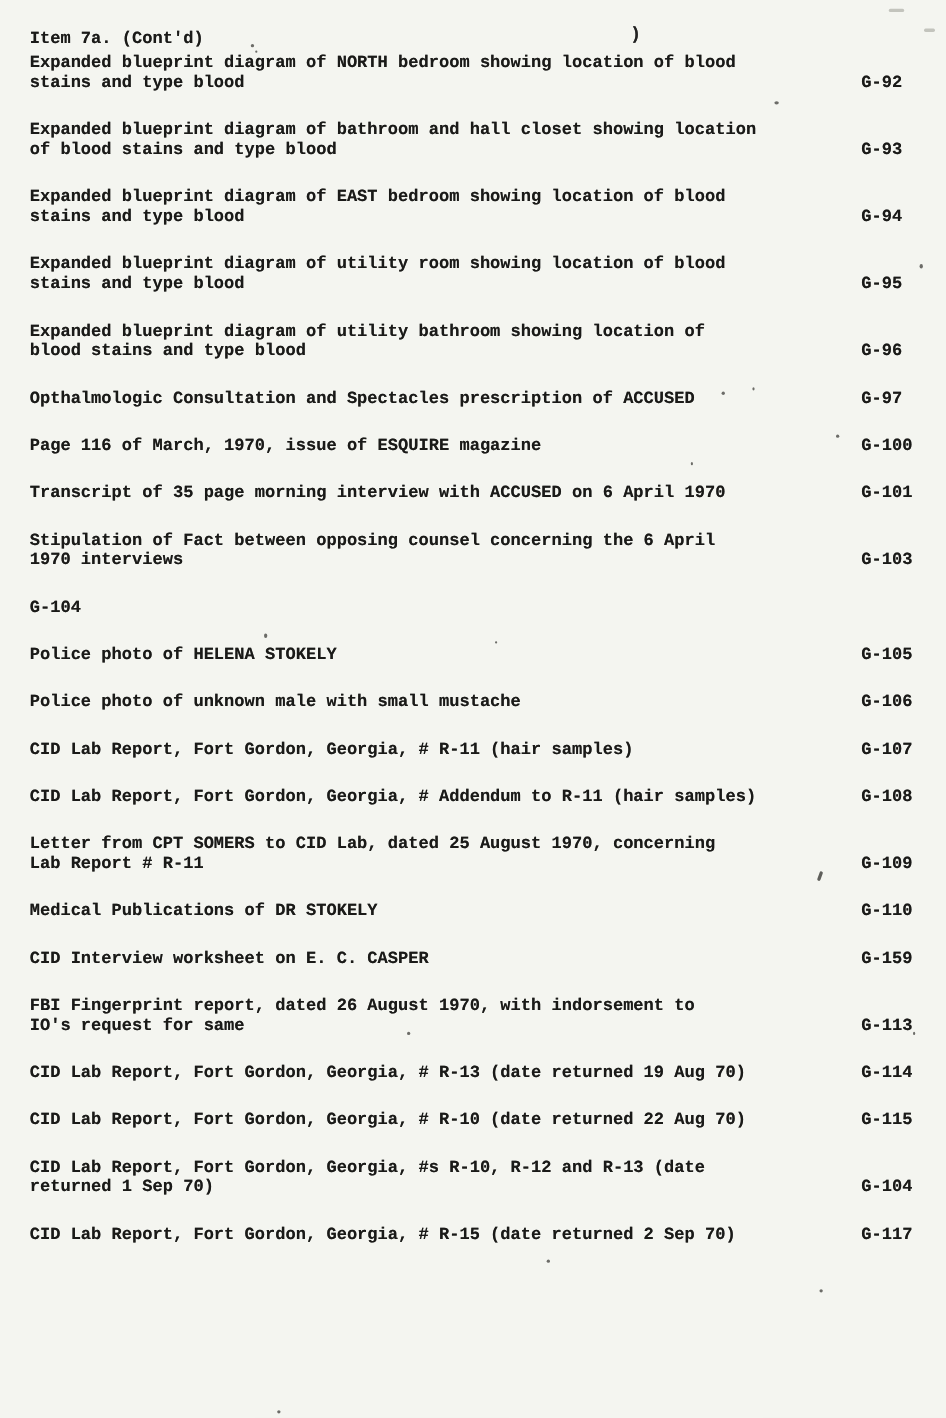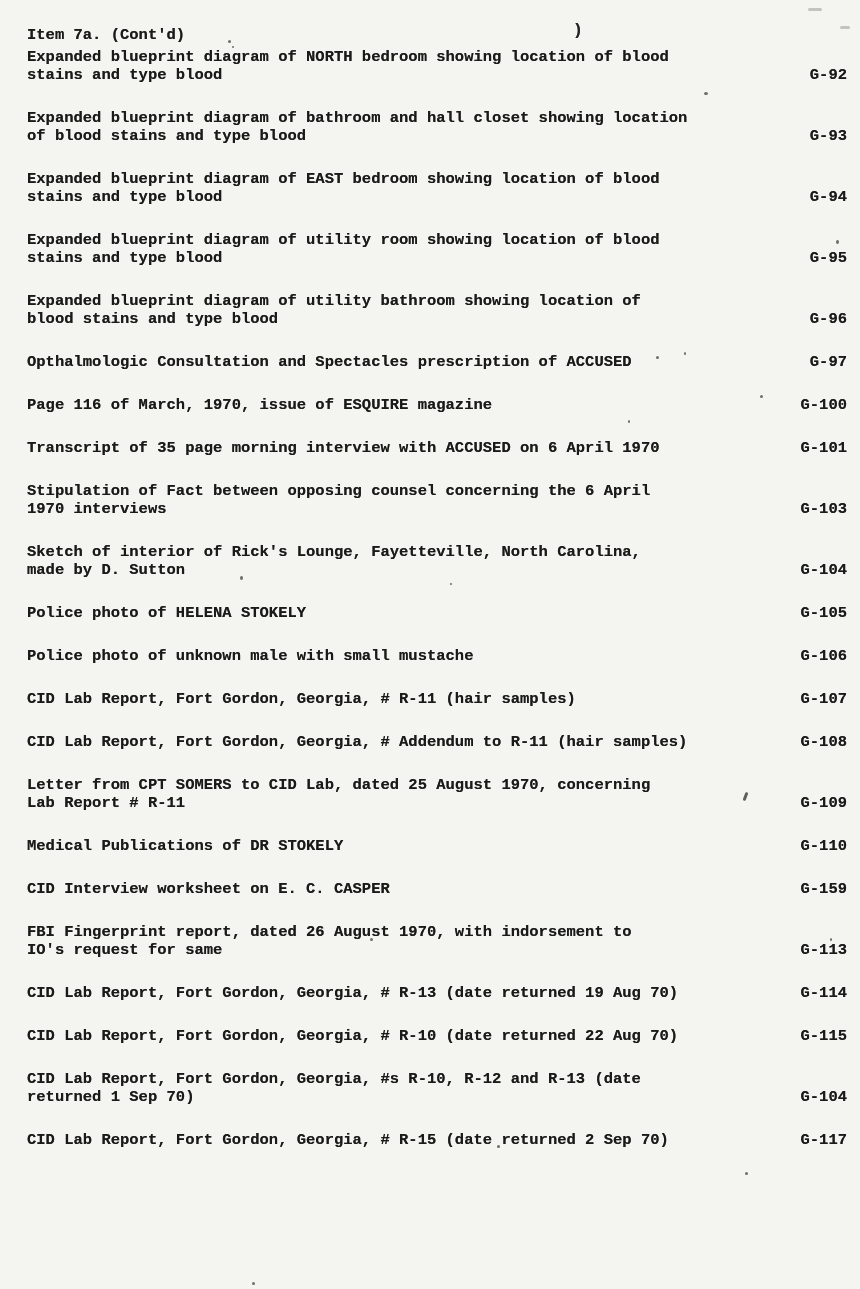--- a/index.html
+++ b/index.html
@@ -44,21 +44,21 @@
   }
   .desc {
     font-size: 15.5px;
     line-height: 18px;
     white-space: pre-line;
     max-width: 712px;
   }
   .ref {
     font-size: 15.5px;
     line-height: 18px;
-    text-align: right;
+    text-align: left;
     white-space: pre;
   }
   
   .speck {
     position: absolute;
     background: #4a4a46;
     border-radius: 50%;
     width: 3px;
     height: 3px;
     opacity: 0.8;
@@ -127,22 +127,20 @@
     </div>
 
 
     <div class="entry">
       <div class="desc">Stipulation of Fact between opposing counsel concerning the 6 April
 1970 interviews</div>
       <div class="ref">G-103</div>
     </div>
 
     <div class="entry">
-      <div class="desc">Sketch of interior of Rick's Lounge, Fayetteville, North Carolina,
-made by D. Sutton</div>
       <div class="ref">G-104</div>
     </div>
 
     <div class="entry">
       <div class="desc">Police photo of HELENA STOKELY</div>
       <div class="ref">G-105</div>
     </div>
 
     <div class="entry">
       <div class="desc">Police photo of unknown male with small mustache</div>

